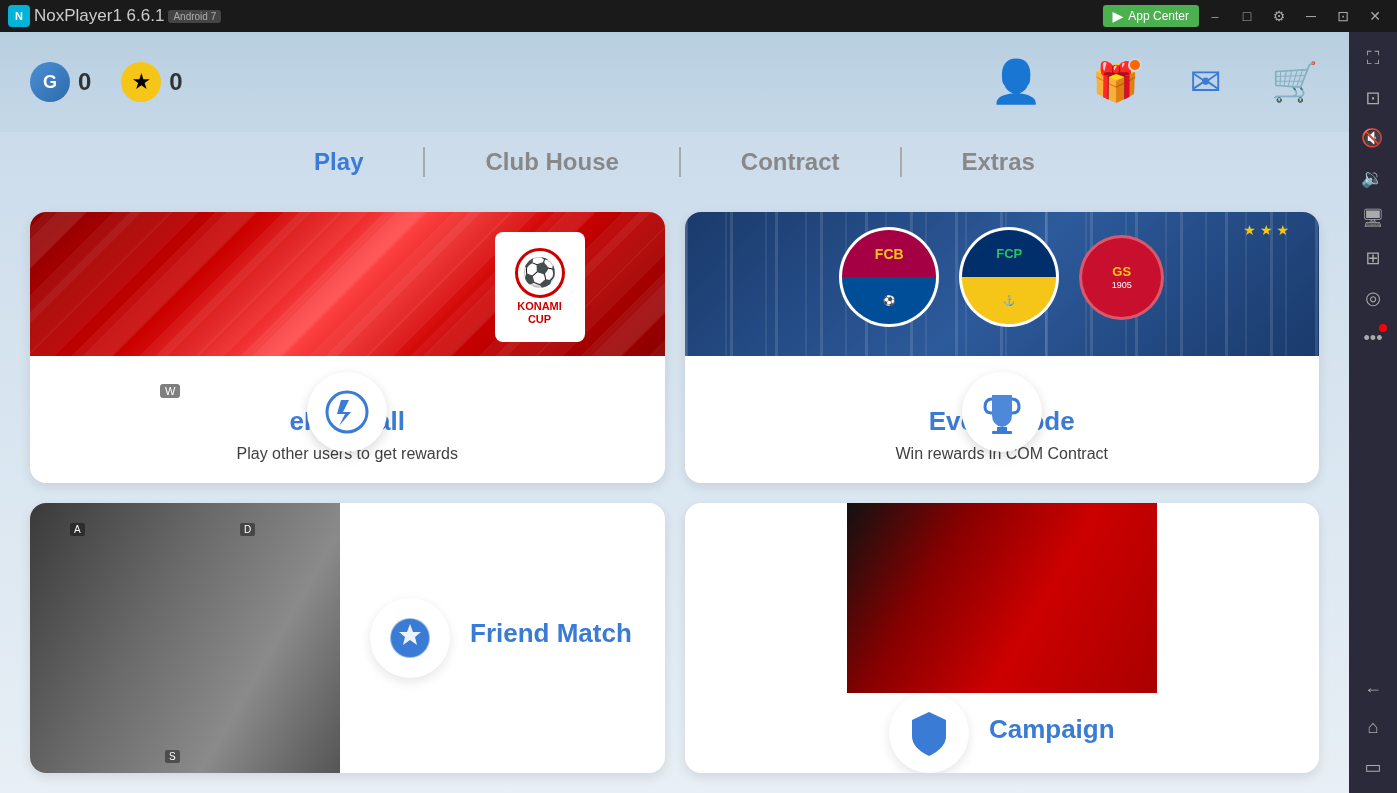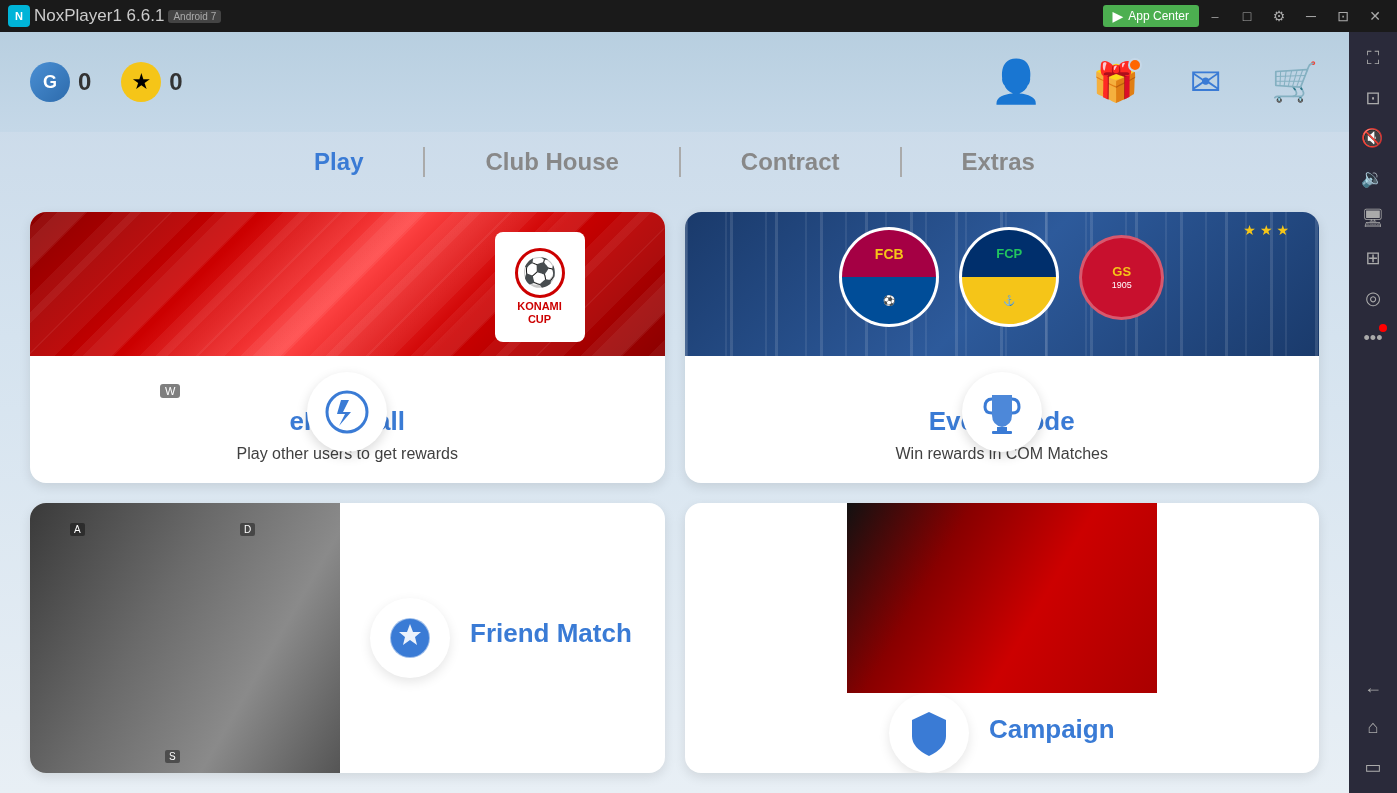--- a/index.html
+++ b/index.html
@@ -556,21 +556,21 @@
         <svg width="50" height="50" viewBox="0 0 50 50">
           <path d="M15 8 H35 V28 Q35 38 25 40 Q15 38 15 28 Z" fill="#3a7bd5" opacity="0.9"></path>
           <rect x="20" y="40" width="10" height="4" fill="#3a7bd5"></rect>
           <rect x="15" y="44" width="20" height="3" rx="1" fill="#3a7bd5"></rect>
           <path d="M15 12 Q8 12 8 20 Q8 26 15 26" fill="none" stroke="#3a7bd5" stroke-width="3"></path>
           <path d="M35 12 Q42 12 42 20 Q42 26 35 26" fill="none" stroke="#3a7bd5" stroke-width="3"></path>
         </svg>
       </div>
       <div class="card-content">
         <div class="card-title">Event Mode</div>
-        <div class="card-subtitle">Win rewards in COM Matches</div>
+        <div class="card-subtitle">Win rewards in COM Contract</div>
       </div>
     </div>
 
     <div class="card" style="flex-direction:row;">
       <div style="width:310px;min-width:310px;height:100%;overflow:hidden;position:relative;">
 
         <div style="width:100%;height:100%;background:linear-gradient(120deg,#3a3a3a 0%,#6a6a6a 40%,#8a8a8a 70%,#555 100%);position:relative;">
 
           <div style="position:absolute;bottom:0;left:0;right:0;height:100%;display:flex;align-items:flex-end;justify-content:flex-start;padding:0;">
 

